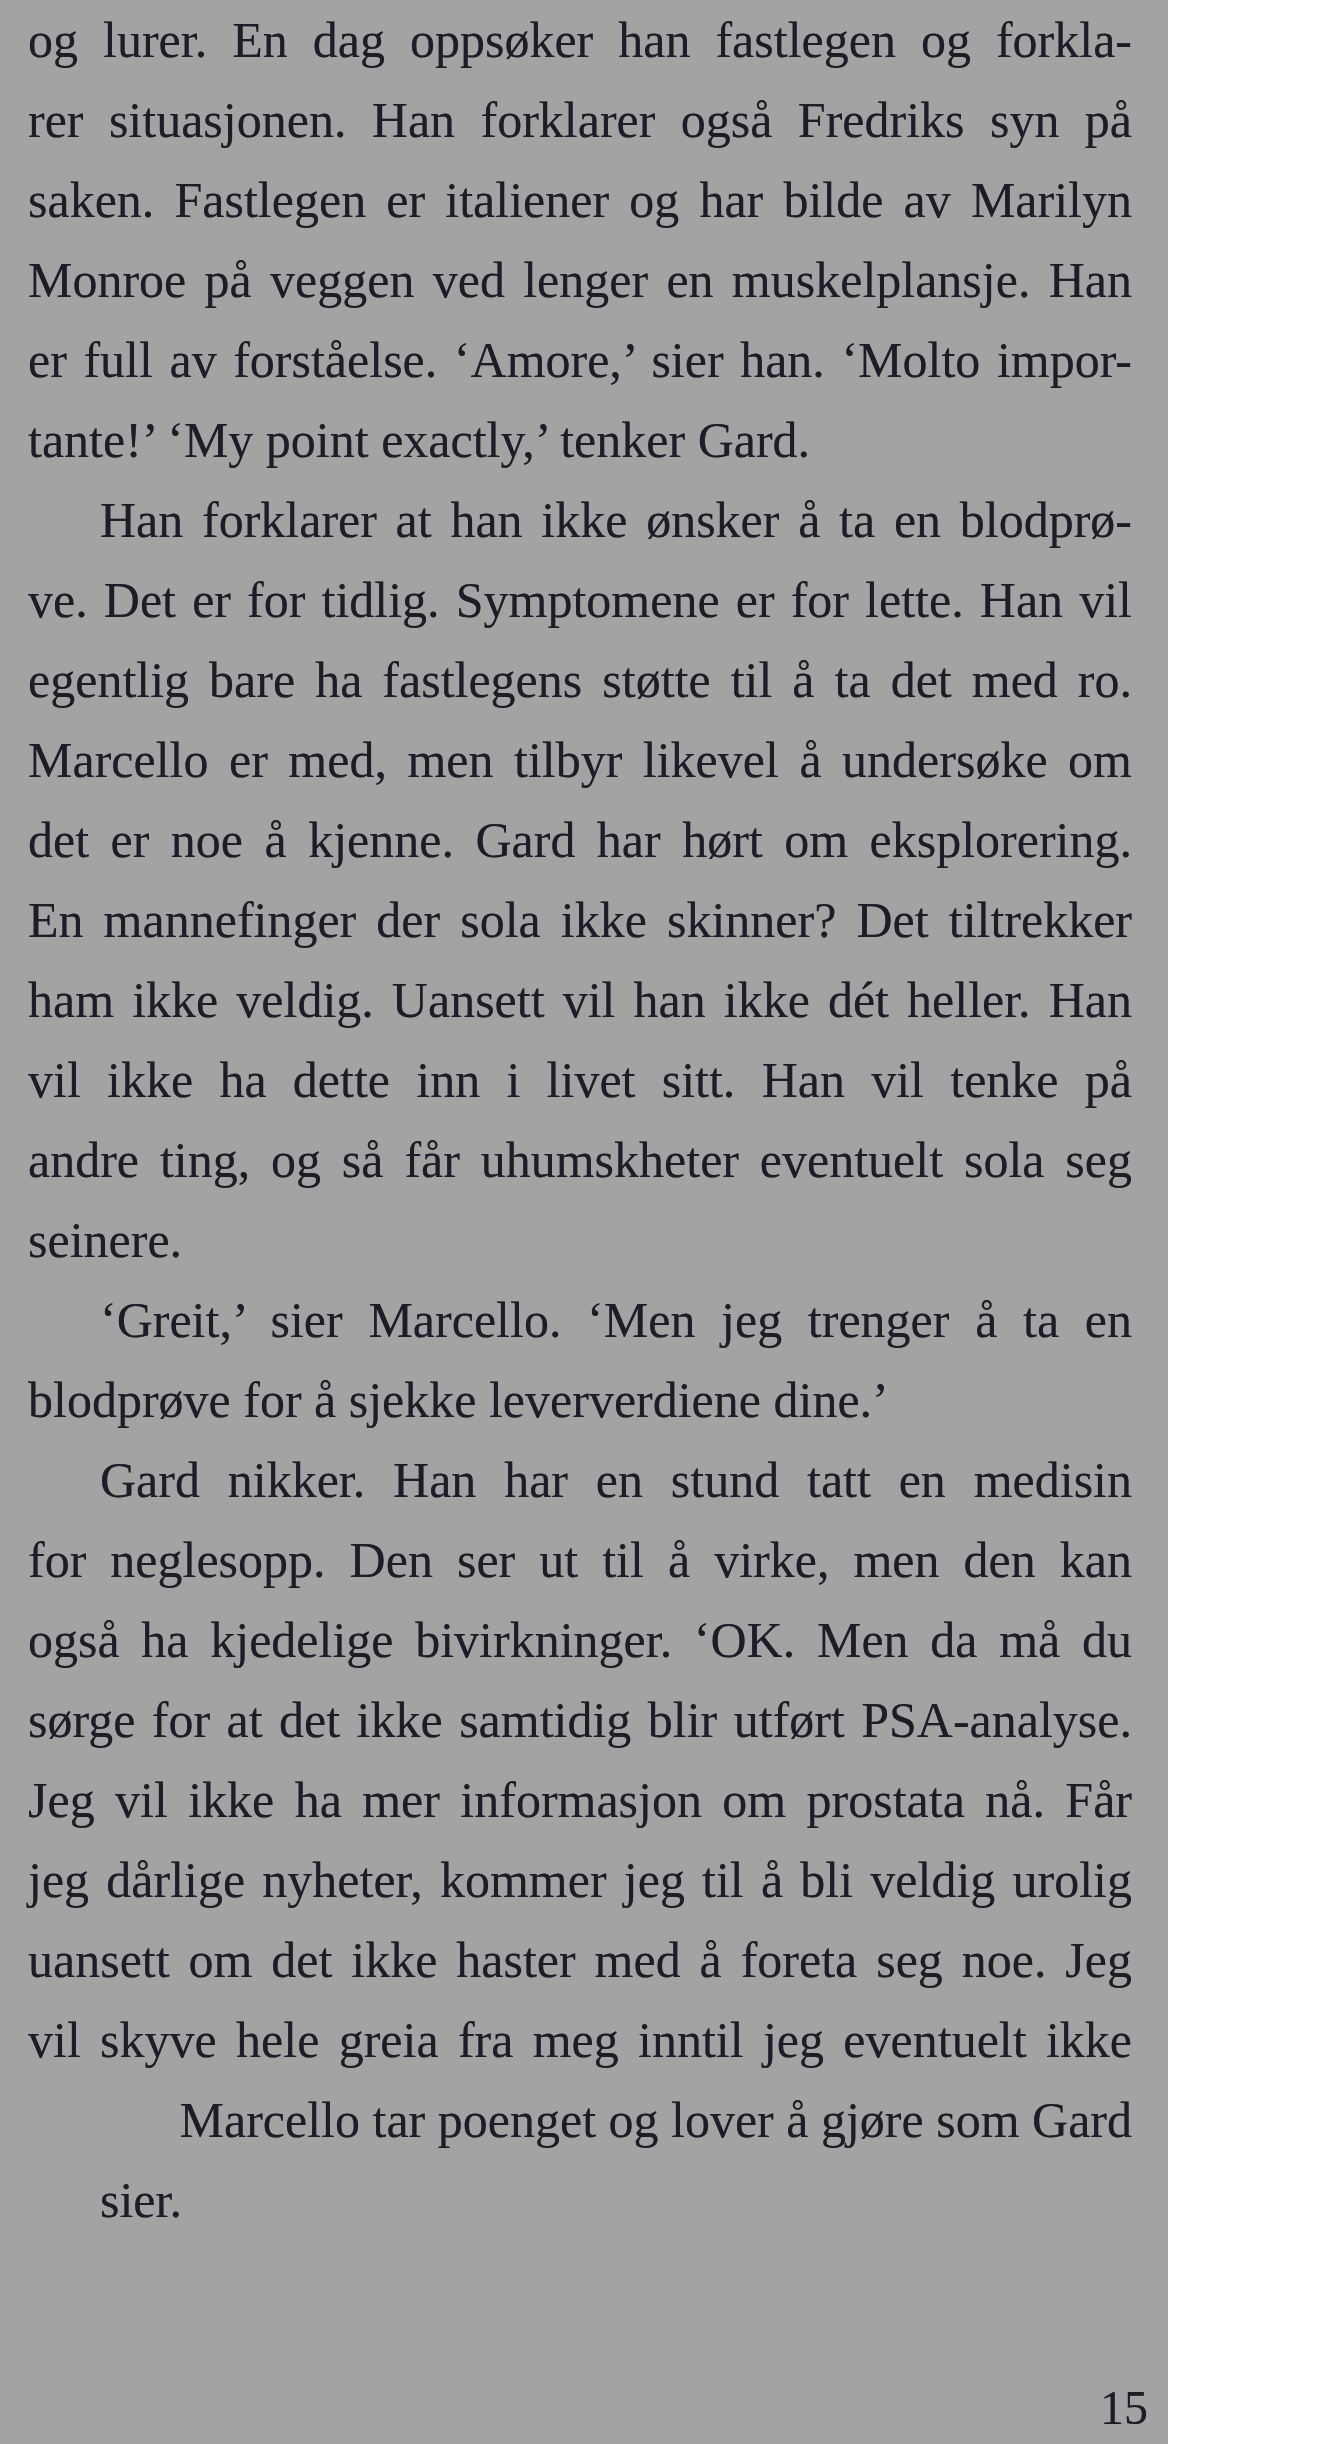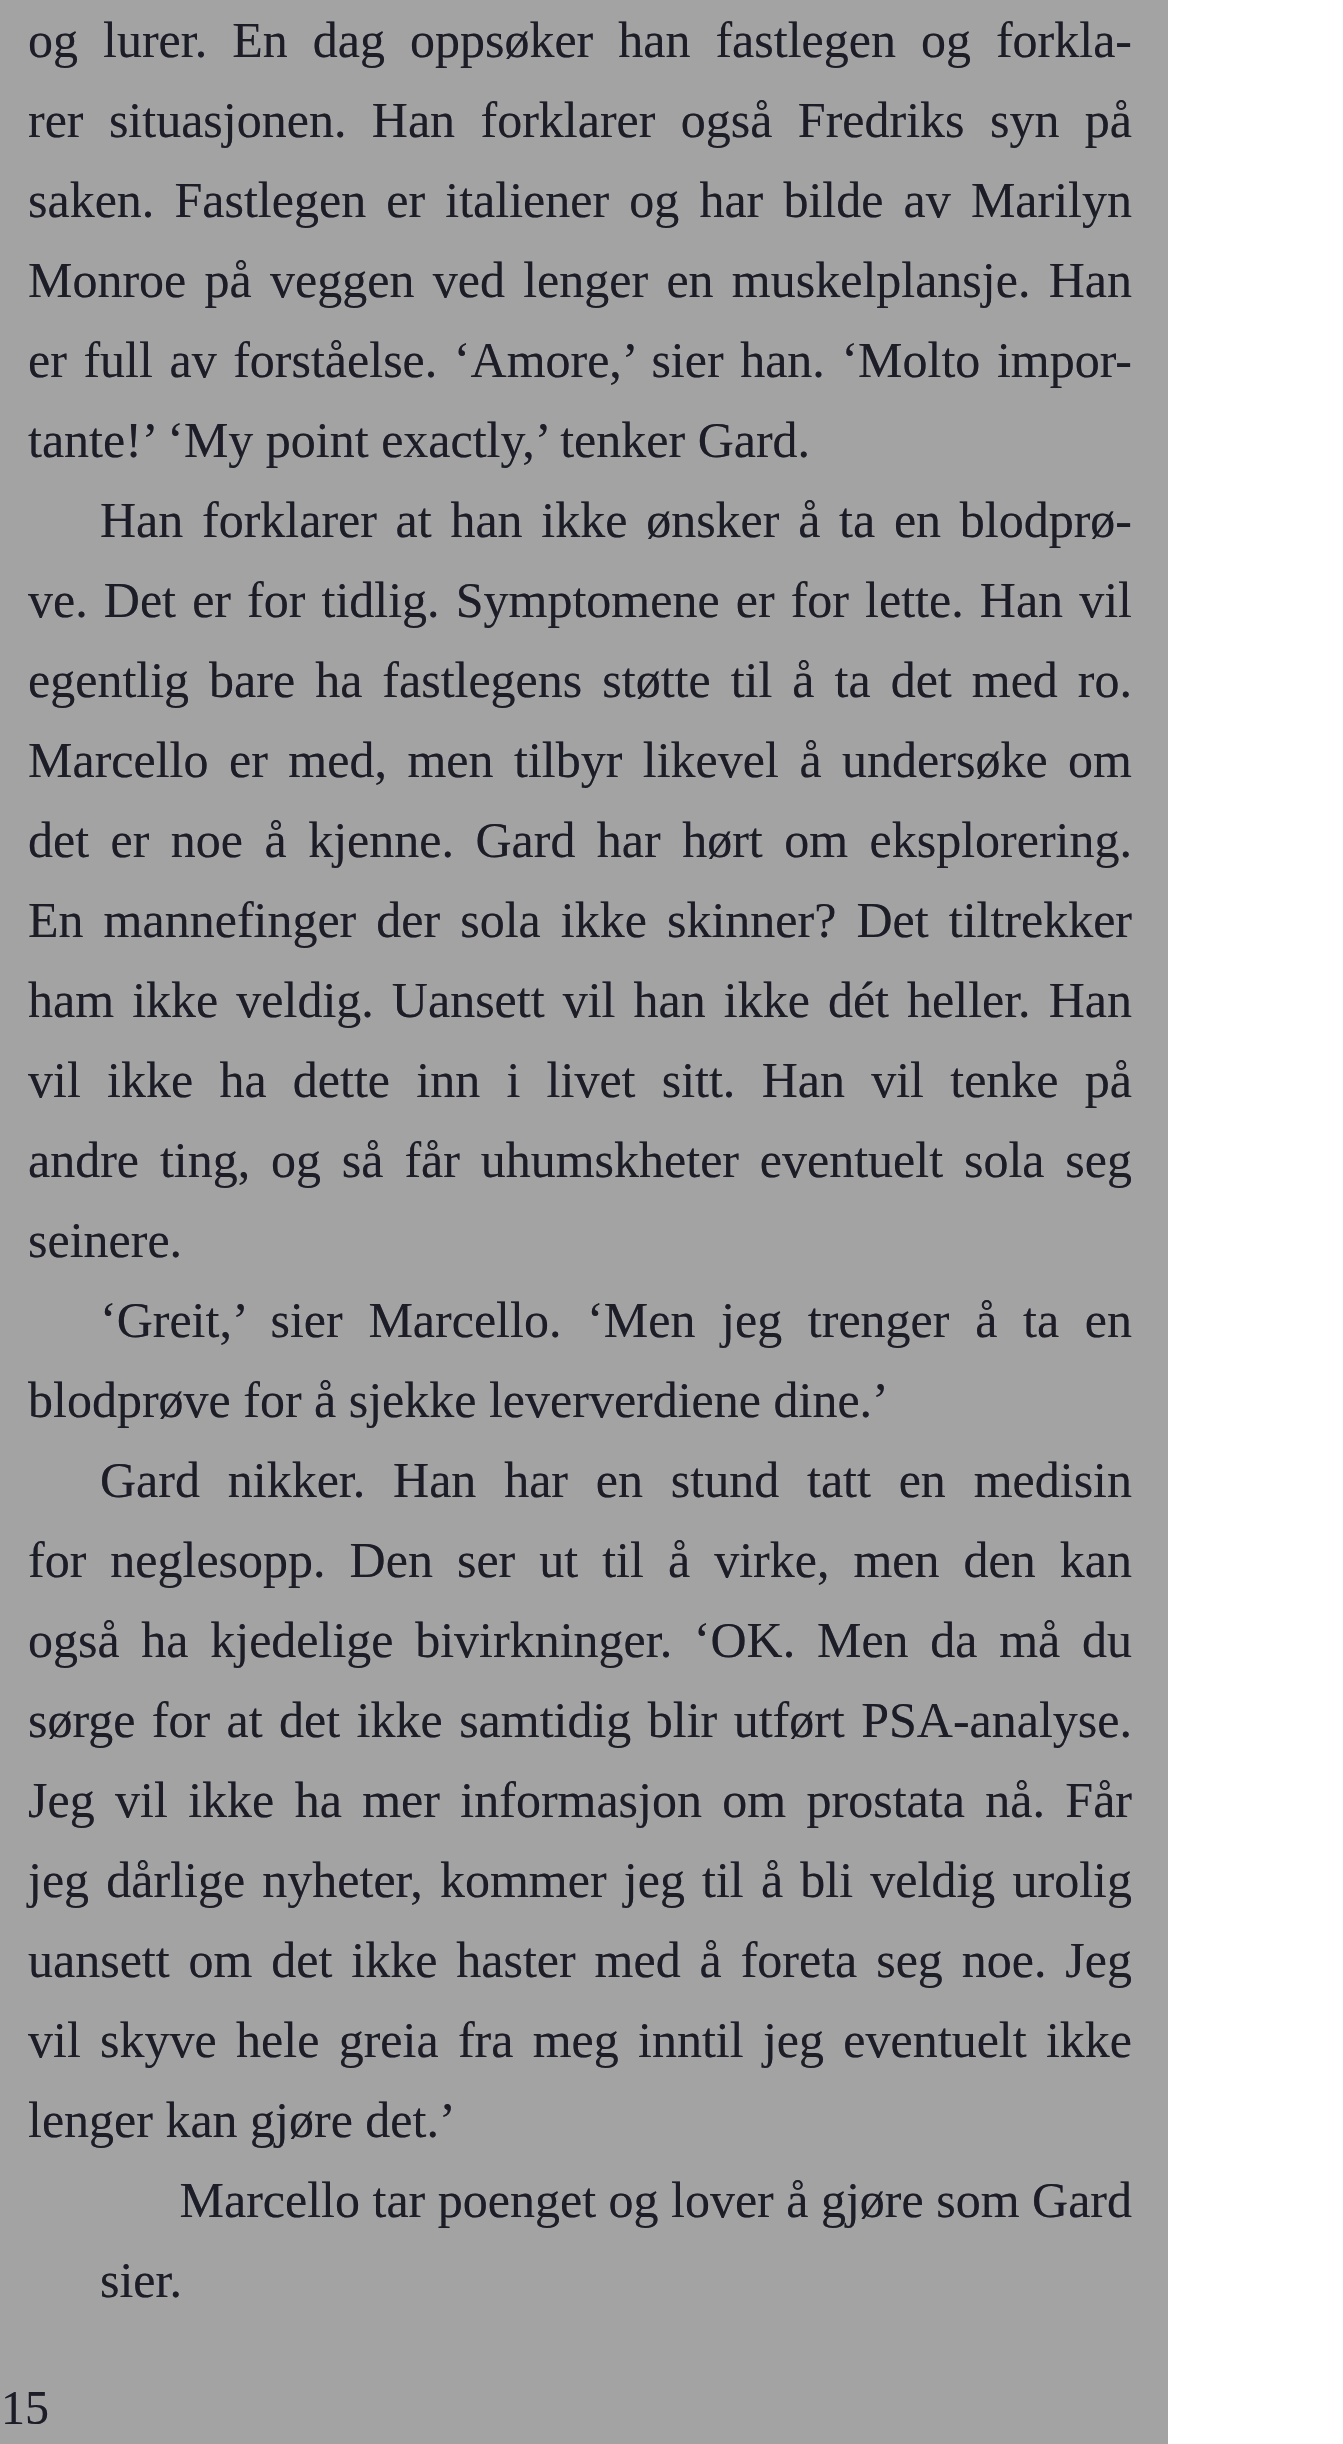--- a/index.html
+++ b/index.html
@@ -37,21 +37,21 @@
     text-align-last: left;
   }
   .line.indent {
     padding-left: 72px;
   }
   .page-number {
     position: absolute;
     bottom: 12px;
     left: 1px;
     right: 20px;
-    text-align: left;
+    text-align: right;
     font-size: 48px;
     line-height: 1;
     filter: blur(0.4px);
     text-shadow: 0 0 0.6px rgba(25, 25, 55, 0.55);
   }
 </style>
 </head>
 <body>
 
 <div class="page">
@@ -75,17 +75,16 @@
       <div class="line indent">‘Greit,’ sier Marcello. ‘Men jeg trenger å ta en</div>
       <div class="line last">blodprøve for å sjekke leververdiene dine.’</div>
       <div class="line indent">Gard nikker. Han har en stund tatt en medisin</div>
       <div class="line">for neglesopp. Den ser ut til å virke, men den kan</div>
       <div class="line">også ha kjedelige bivirkninger.  ‘OK. Men da må du</div>
       <div class="line">sørge for at det ikke samtidig blir utført PSA-analyse.</div>
       <div class="line">Jeg vil ikke ha mer informasjon om prostata nå. Får</div>
       <div class="line">jeg dårlige nyheter, kommer jeg til å bli veldig urolig</div>
       <div class="line">uansett om det ikke haster med å foreta seg noe. Jeg</div>
       <div class="line">vil skyve hele greia fra meg inntil jeg eventuelt ikke</div>
-      <div class="line last">lenger kan gjøre det.’</div>
       <div class="line indent last">Marcello tar poenget og lover å gjøre som Gard sier.</div>
     </div>
   <div class="page-number">15</div>
 </div>
 
 </body></html>

